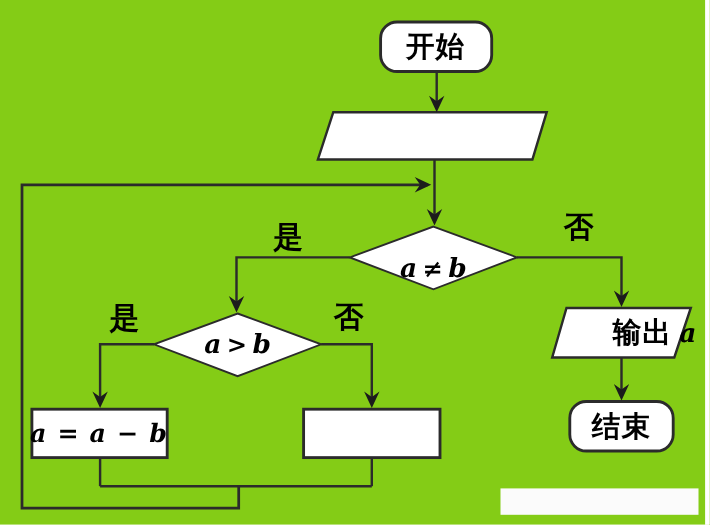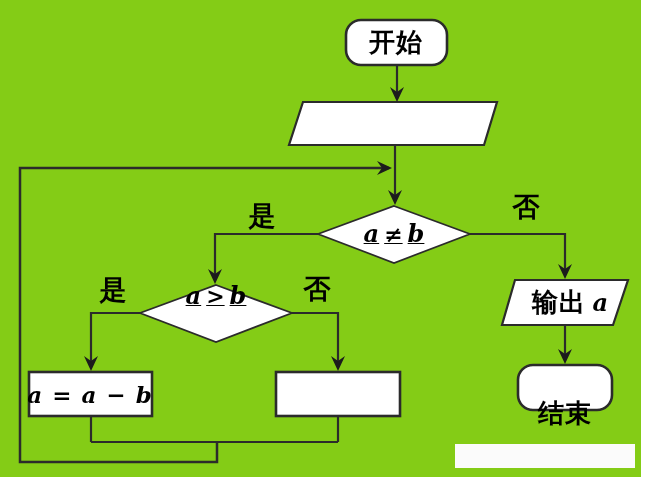--- a/index.html
+++ b/index.html
@@ -63,37 +63,37 @@
       <path d="M91 371 L84 356 L91 361 L98 356 Z"></path>
       <path d="M338 371 L331 356 L338 361 L345 356 Z"></path>
       <path d="M565 279 L558 264 L565 269 L572 264 Z"></path>
       <path d="M565 364 L558 349 L565 354 L572 349 Z"></path>
     </g>
   </svg>
 
   <div class="lbl cjk" style="left:396px; top:42px;">开始</div>
 
 
-  <div class="lbl" style="left:394px; top:234px;text-decoration:underline;">
+  <div class="lbl" style="left:394px; top:244px;">
     <span class="var">a</span><span class="op">≠</span><span class="var">b</span>
   </div>
 
   <div class="lbl yn" style="left:262px; top:216px;">是</div>
   <div class="lbl yn" style="left:526px; top:207px;">否</div>
 
-  <div class="lbl" style="left:216px; top:296px;text-decoration:underline;">
+  <div class="lbl" style="left:216px; top:313px;">
     <span class="var">a</span><span class="op">&gt;</span><span class="var">b</span>
   </div>
 
   <div class="lbl yn" style="left:113px; top:290px;">是</div>
   <div class="lbl yn" style="left:317px; top:289px;">否</div>
 
   <div class="lbl proc" style="left:90px; top:394px;">a = a − b</div>
 
-  <div class="lbl" style="left:571px; top:302px;">
+  <div class="lbl" style="left:596px; top:302px;">
     <span class="cjk">输出</span>
     <span class="var">a</span>
   </div>
 
-  <div class="lbl cjk" style="left:565px; top:387px;margin-top:26px;">结束</div>
+  <div class="lbl cjk" style="left:565px; top:387px;">结束</div>
 
   <div class="watermark"></div>
 </div>
 
 </body></html>

